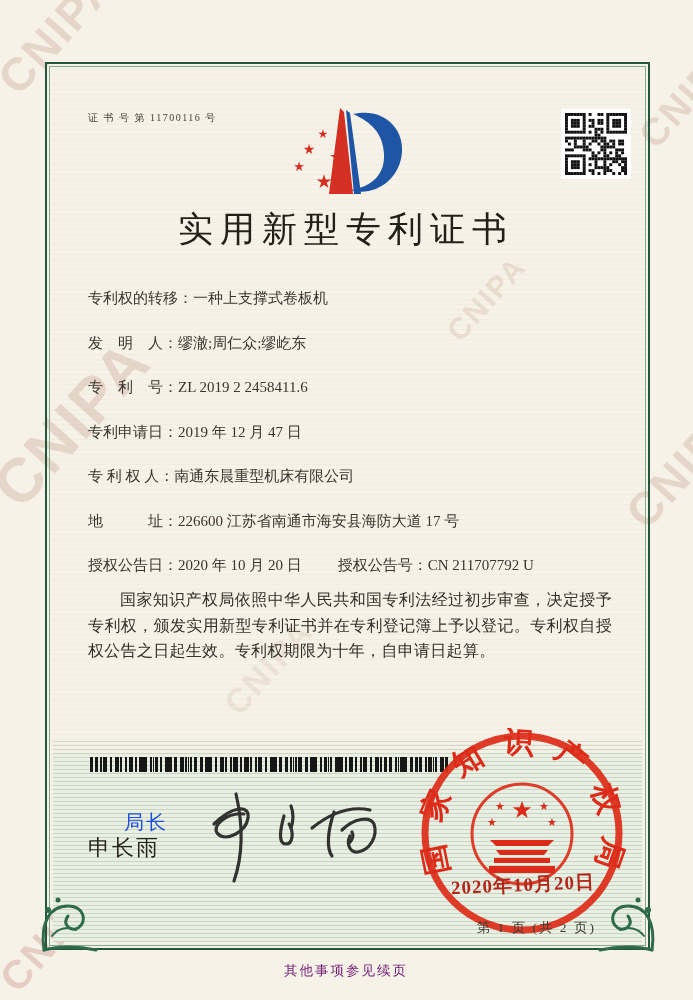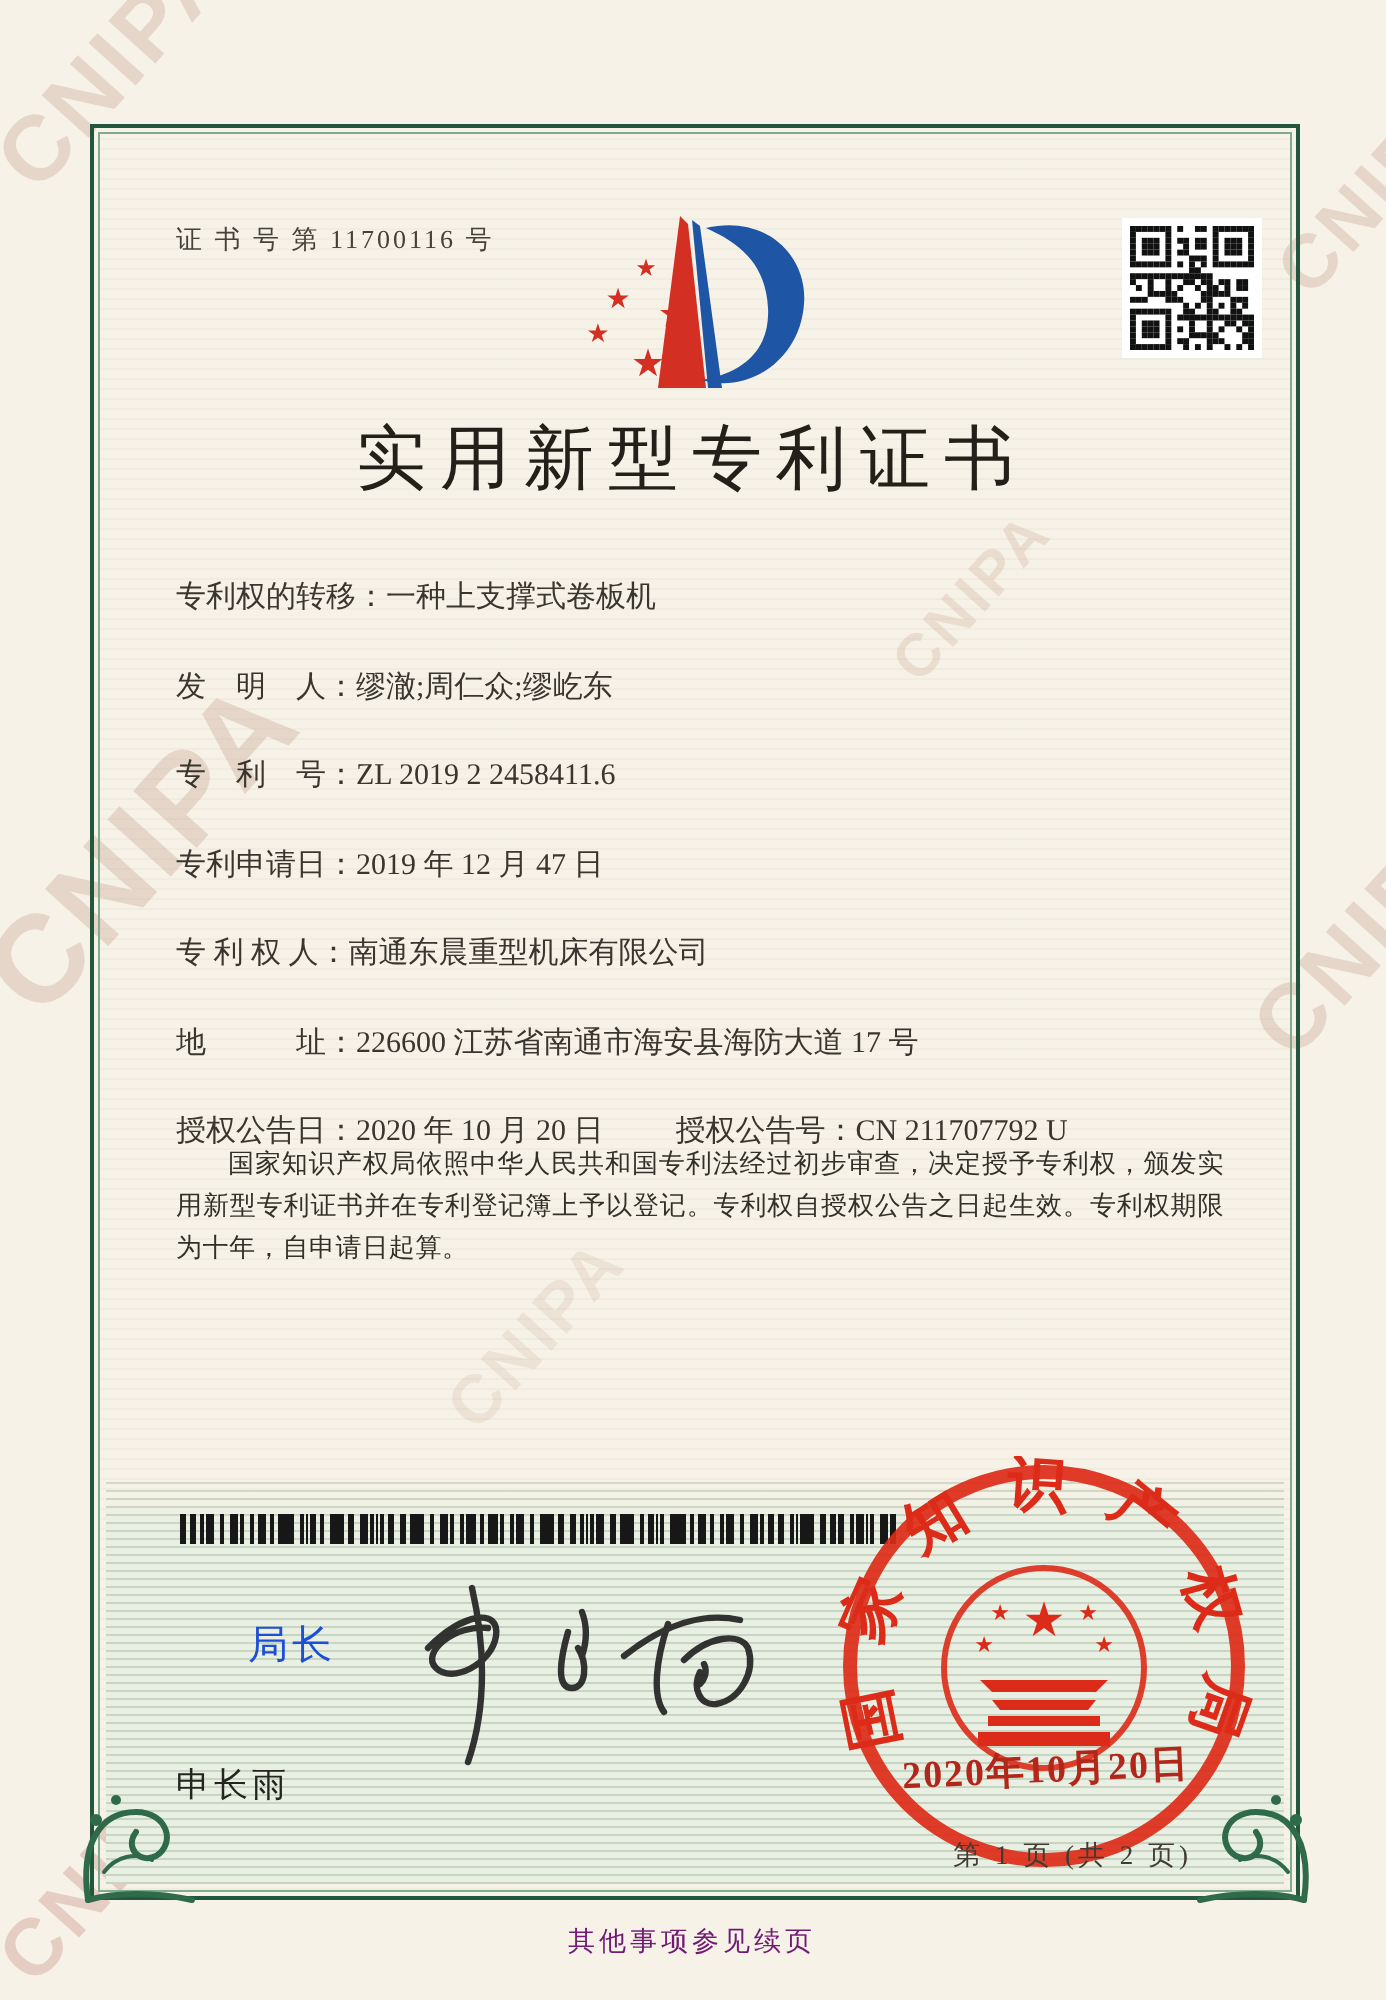--- a/index.html
+++ b/index.html
@@ -31,53 +31,53 @@
     background:repeating-linear-gradient(0deg, rgba(170,160,130,.07) 0 1px, transparent 1px 5px);
   }
   .band{
     position:absolute; left:3px; right:3px; bottom:3px; height:201px;
     background:
       repeating-linear-gradient(0deg, rgba(120,156,122,.30) 0 1px, transparent 1px 4px),
       linear-gradient(180deg, rgba(233,239,226,0) 0 4px, #e9efe2 22px);
   }
   
   .cert-no{
-    position:absolute; left:88px; top:111px; font-size:13px;
+    position:absolute; left:88px; top:111px; font-size:10px;
     letter-spacing:1.5px; color:#46413a; z-index:2;
   }
   .logo{position:absolute; left:287px; top:102px; z-index:2;}
   .qr{
     position:absolute; left:561px; top:109px; width:62px; height:62px;
     background:#fff; padding:4px; z-index:2;
   }
   .title{
     position:absolute; left:96px; top:206px; width:500px; text-align:center;
     font-size:35px; font-weight:normal; letter-spacing:7px; color:#222019; z-index:2;
   }
   
   .rows{position:absolute; left:88px; top:289px; width:530px; z-index:2;}
   .row{height:44.5px; font-size:15px; white-space:nowrap;}
   .row .lab{color:#3a352e;}
   .row .val{color:#3a352e;}
   .grant-pair{margin-left:36px;}
   
-  .paras{position:absolute; left:88px; top:572px; width:524px; z-index:2;
-    font-size:13px; line-height:1.6; letter-spacing:.3px; color:#33302a; text-align:justify;}
+  .paras{position:absolute; left:88px; top:587px; width:524px; z-index:2;
+    font-size:16px; line-height:1.6; letter-spacing:.3px; color:#33302a; text-align:justify;}
   .paras p{margin:0; text-indent:2em;}
   
   .barcode{
     position:absolute; left:90px; top:757px; width:358px; height:15px; z-index:2;
     background:
       repeating-linear-gradient(90deg,#171717 0 2px,transparent 2px 5px),
       repeating-linear-gradient(90deg,#171717 0 1px,transparent 1px 7px),
       repeating-linear-gradient(90deg,#171717 0 3px,transparent 3px 13px);
   }
   .officer-title{position:absolute; left:88px; top:809px; font-size:20px; z-index:2;
     font-family:"Liberation Sans", sans-serif; color:#1d4ed8; letter-spacing:2px;margin-left:36px;}
-  .officer-name{position:absolute; left:88px; top:881px; font-size:17px; z-index:2;
+  .officer-name{position:absolute; left:88px; top:833px; font-size:22px; z-index:2;
     font-family:"Liberation Sans", sans-serif; color:#26241f; letter-spacing:2px;}
   .signature{position:absolute; left:192px; top:786px; z-index:2;}
   .seal{position:absolute; left:417px; top:728px; z-index:3;}
   .seal-date{
     position:absolute; left:425px; top:872px; width:196px; text-align:center; z-index:4;
     font-size:19px; font-weight:bold; color:#b3261a; letter-spacing:1px;
     transform:rotate(-2.5deg);
   }
   .flourish{position:absolute; z-index:3;}
   .flourish.left{left:38px; top:880px;}

